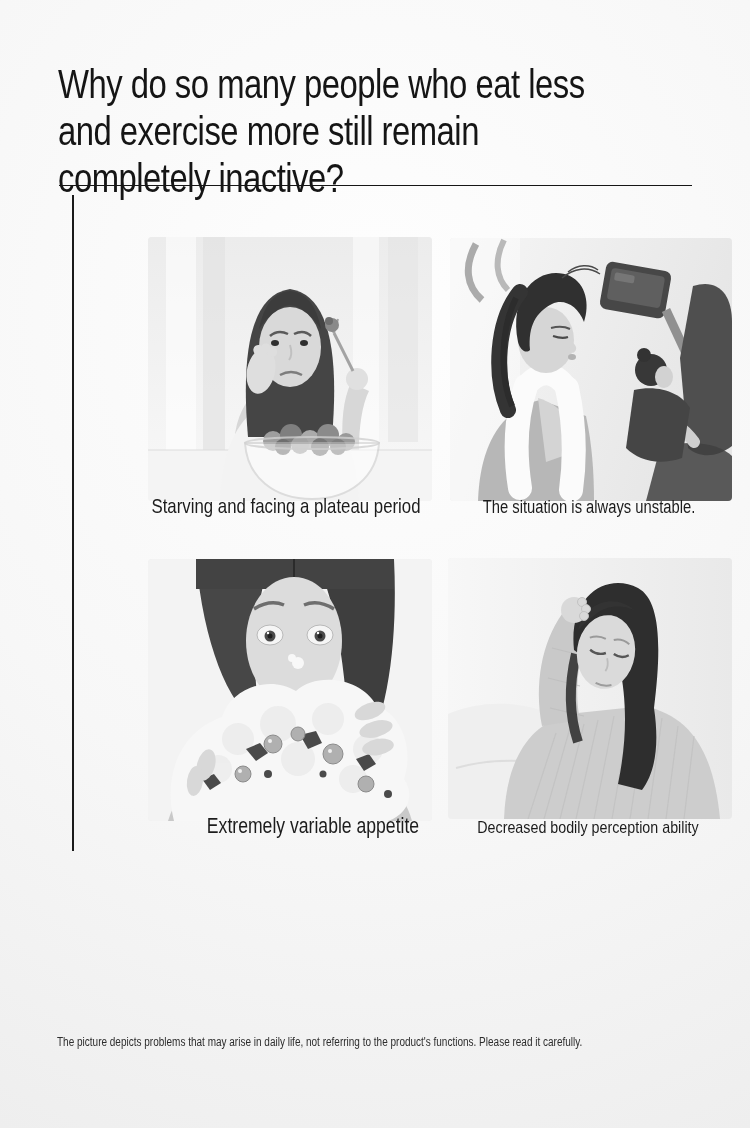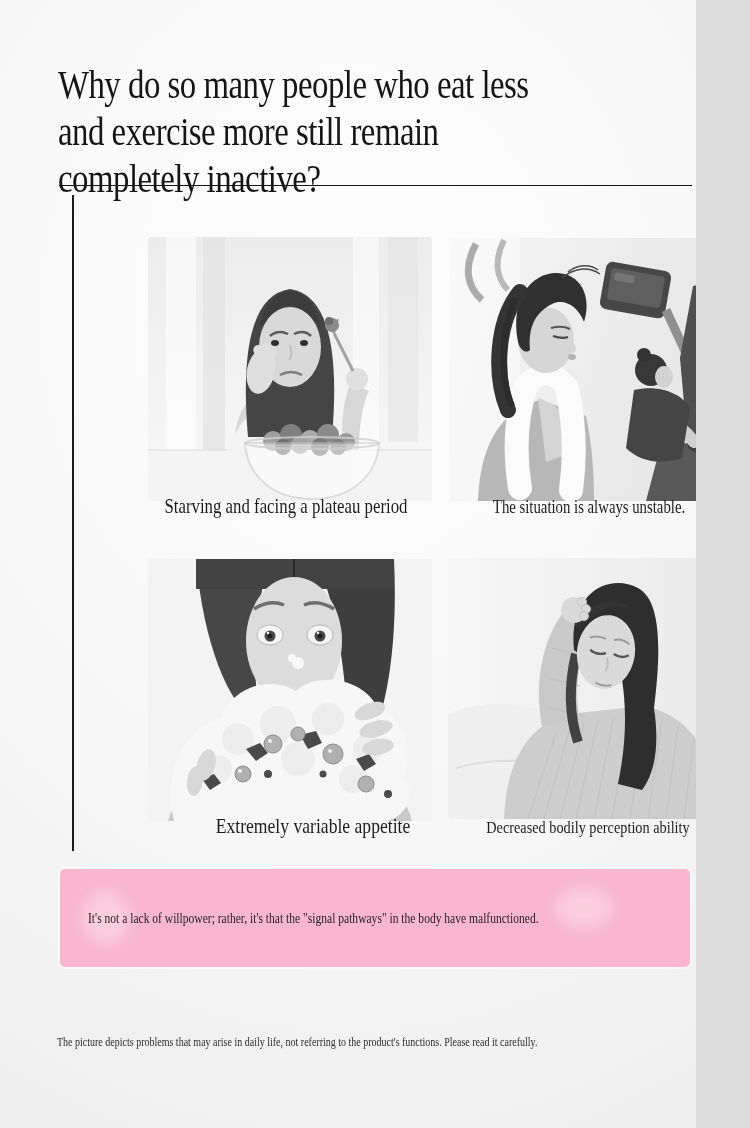--- a/index.html
+++ b/index.html
@@ -1,19 +1,19 @@
 <!DOCTYPE html>
 <html><head>
 <meta charset="utf-8">
 <style>
   html,body{margin:0;padding:0;background:#ddd;}
   .canvas{
-    position:relative;width:696px;height:1128px;overflow:hidden;
+    position:relative;width:750px;height:1128px;overflow:hidden;
     background:radial-gradient(140% 100% at 50% 28%, #fefefe 0%, #f7f7f7 45%, #e9e9e9 100%);
-    font-family:Liberation Serif, serif;
+    font-family:Liberation Sans, sans-serif;
   }
   .title{
     position:absolute;left:58px;top:34px;color:#151515;font-size:40px;line-height:47px;
     font-weight:400;letter-spacing:-0.6px;transform:scaleX(.82);transform-origin:0 0;white-space:nowrap;
   }
   .title span{display:block;}
   .hrule{position:absolute;left:59px;top:185px;width:633px;height:0;border-top:1.6px solid #161616;}
   .vrule{position:absolute;left:72px;top:195px;width:1.6px;height:656px;background:#1a1a1a;}
   .photo{position:absolute;border-radius:4px;overflow:hidden;background:#eee;}
   .p1{left:108px;top:221px;width:284px;height:264px;}
@@ -277,21 +277,16 @@
           <circle cx="138" cy="51" r="4.5" fill="#d9d9d9" stroke="#c2c2c2"></circle>
           <circle cx="136" cy="58" r="4.5" fill="#d9d9d9" stroke="#c2c2c2"></circle>
         </g>
       </g>
     </svg>
   </figure>
 
   <div class="caption c3">Extremely variable appetite</div>
   <div class="caption c4">Decreased bodily perception ability</div>
 
-  <div class="banner">
-    <div class="patch patch1"></div>
-    <div class="patch patch2"></div>
-    <div class="banner-text">It's not a lack of willpower; rather, it's that the "signal pathways" in the body have malfunctioned.</div>
-  </div>
 
   <div class="footer">The picture depicts problems that may arise in daily life, not referring to the product's functions. Please read it carefully.</div>
 
 </div>
 
 </body></html>

